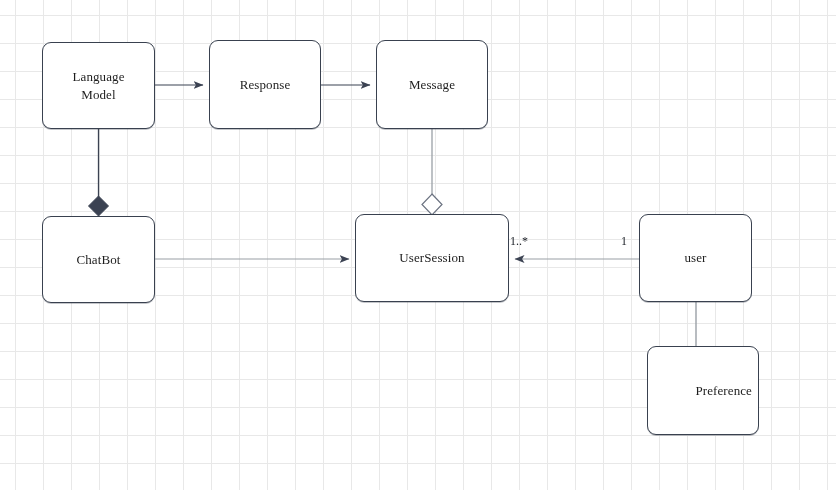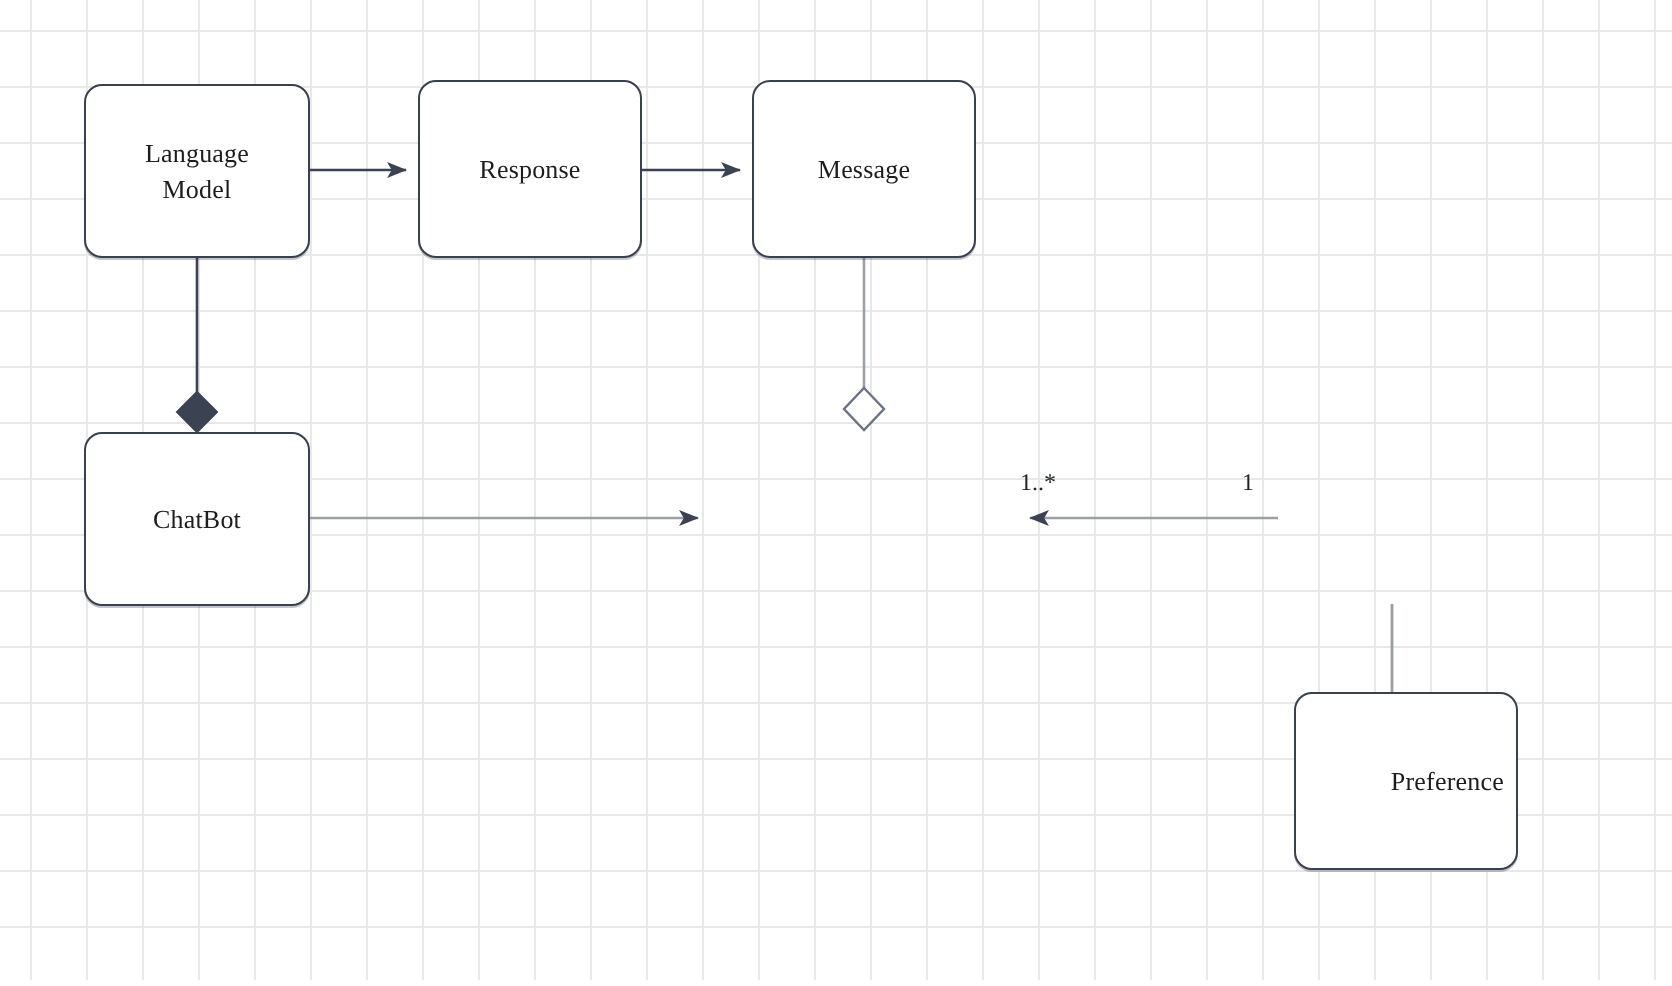--- a/index.html
+++ b/index.html
@@ -117,21 +117,27 @@
   </div>
 
   <div class="node" style="left:42px; top:216px; width:113px; height:87px;">
     <span class="node-label">ChatBot</span>
   </div>
 
   <div class="node" style="left:376px; top:40px; width:112px; height:89px;">
     <span class="node-label">Message</span>
   </div>
 
+  <div class="node" style="left:355px; top:214px; width:154px; height:88px;">
+    <span class="node-label">UserSession</span>
+  </div>
 
+  <div class="node" style="left:639px; top:214px; width:113px; height:88px;">
+    <span class="node-label">user</span>
+  </div>
 
   <div class="node" style="left:647px; top:346px; width:112px; height:89px;justify-content:flex-end;">
     <span class="node-label">Preference</span>
   </div>
 
   <div class="edge-label" style="left:510px; top:235px;">1..*</div>
 
   <div class="edge-label" style="left:621px; top:235px;">1</div>
 
 </div>

